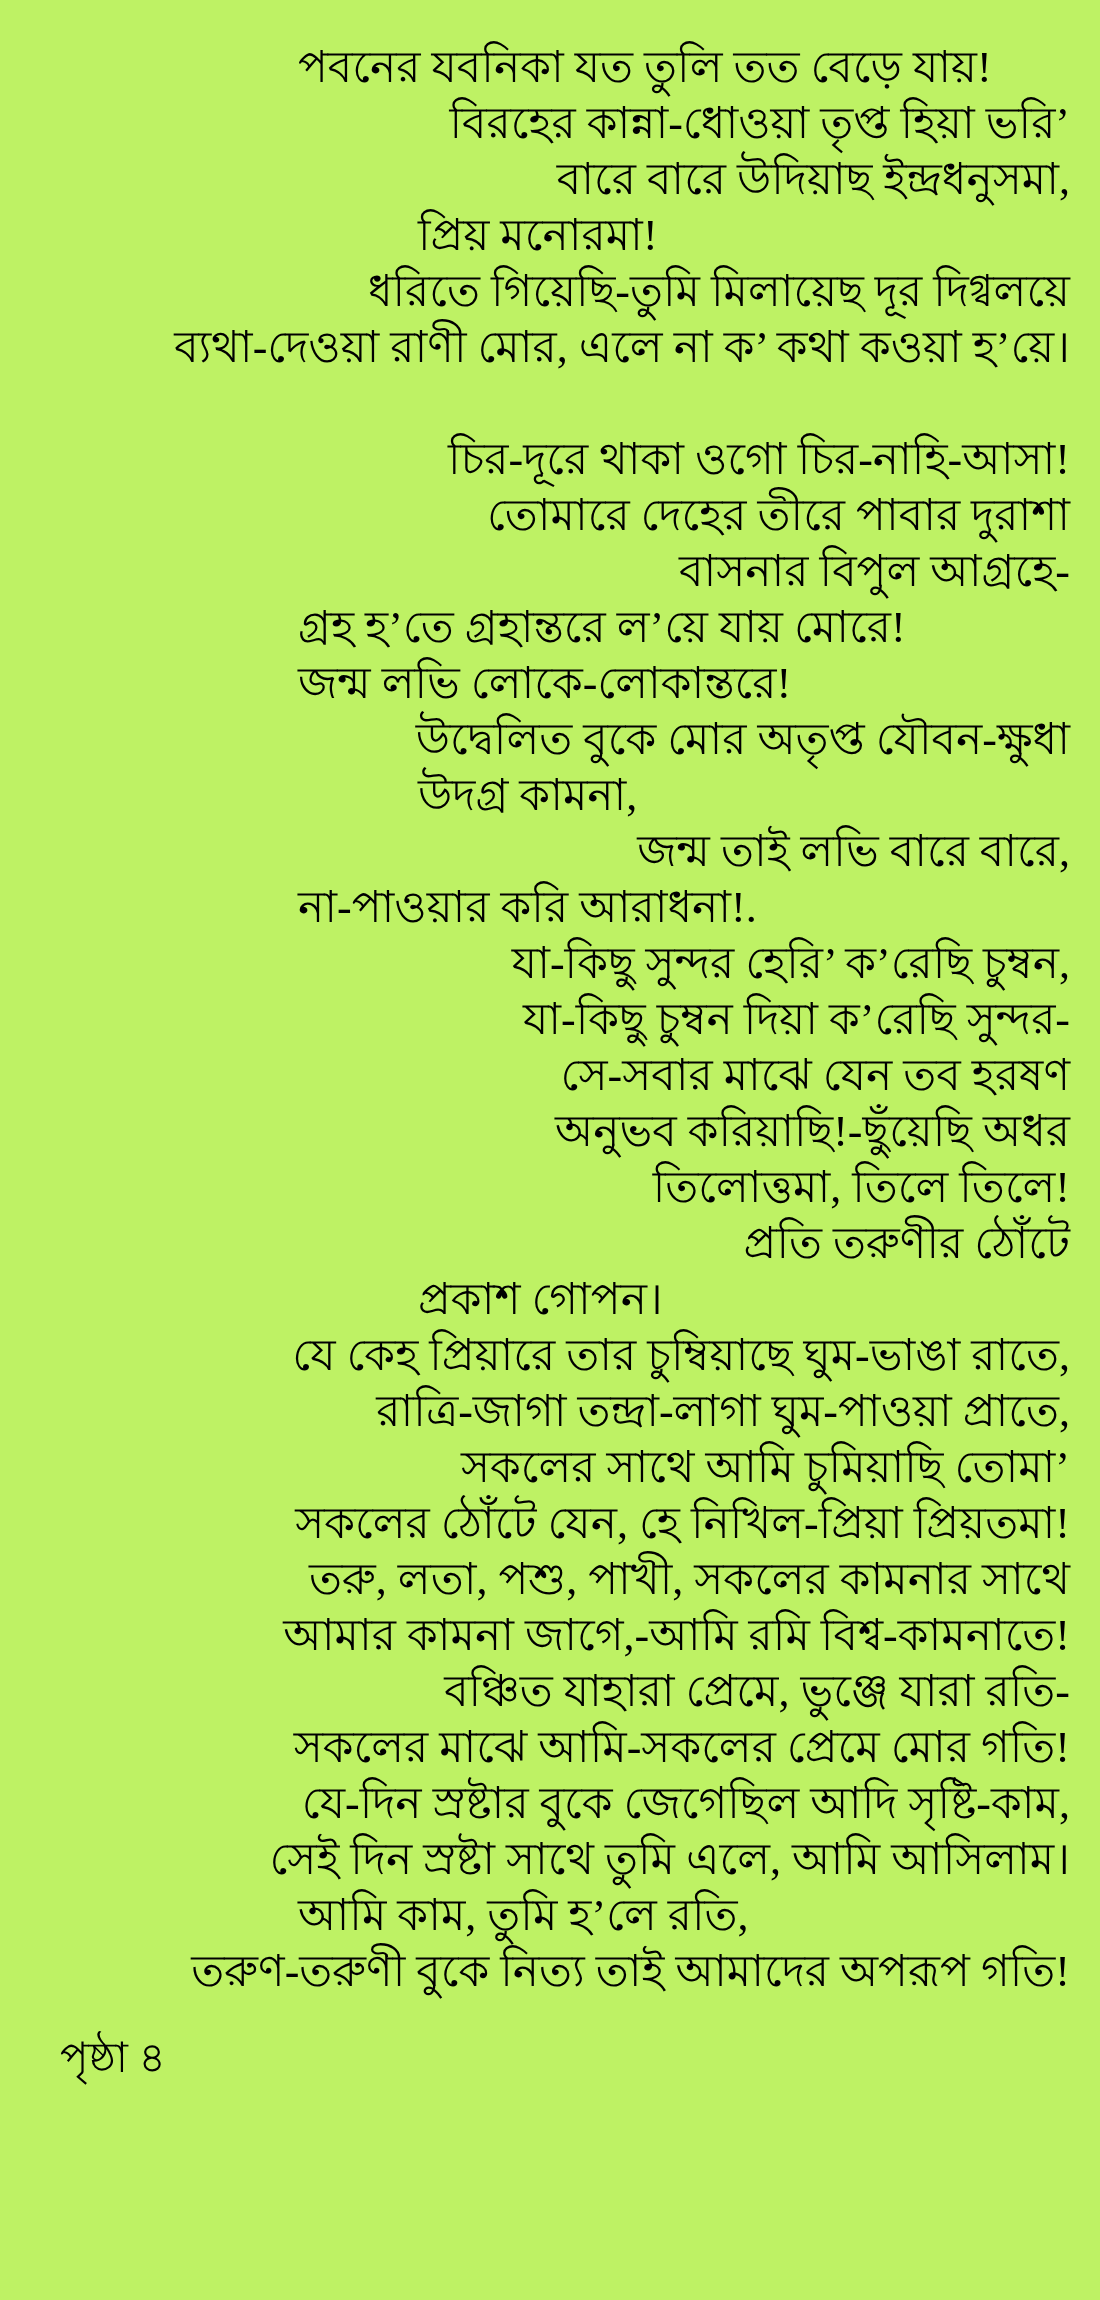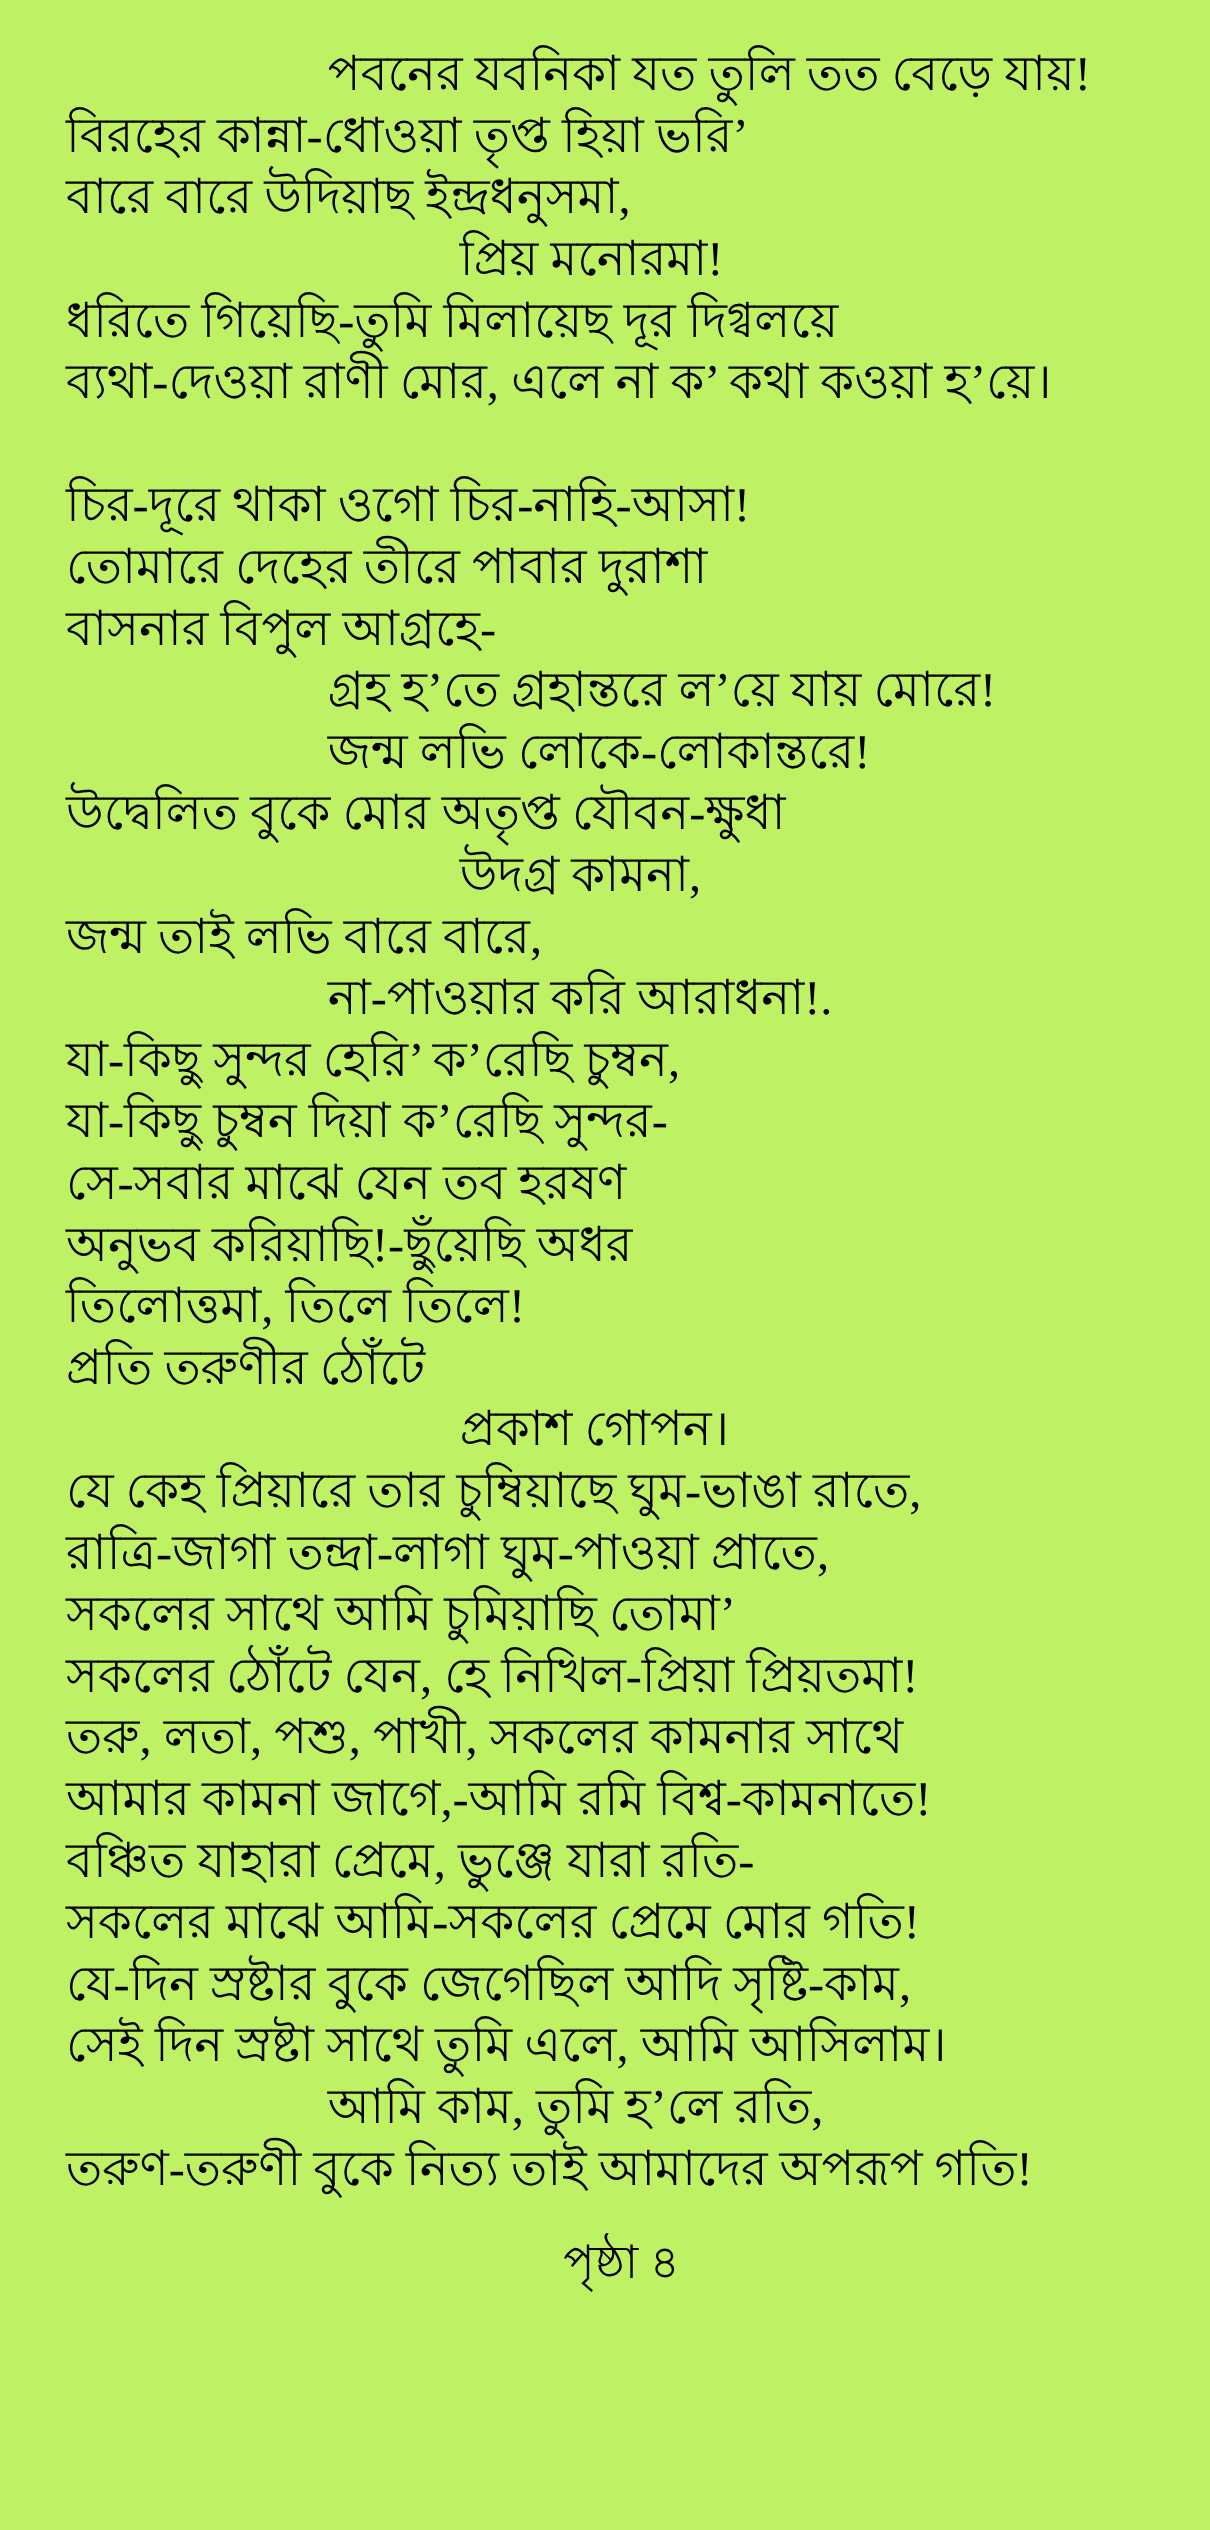--- a/index.html
+++ b/index.html
@@ -21,29 +21,29 @@
     top: 40px;
     left: 60px;
     right: 30px;
     font-size: 44px;
     line-height: 56px;
   }
   .poem-line {
     white-space: nowrap;
     min-height: 56px;
   }
-  .indent-0 { padding-left: 0; }
+  .indent-0 { padding-left: 0; text-align: right; }
   .indent-1 { padding-left: 238px; }
   .indent-2 { padding-left: 358px; }
   .stanza-gap {
     height: 56px;
   }
   .page-footer {
     margin-top: 30px;
-    text-align: center;
+    text-align: left;
     font-size: 42px;
     line-height: 56px;
   }
 </style>
 </head>
 <body>
 
 <div class="page">
   <div class="poem">
     <div id="poem-lines">

